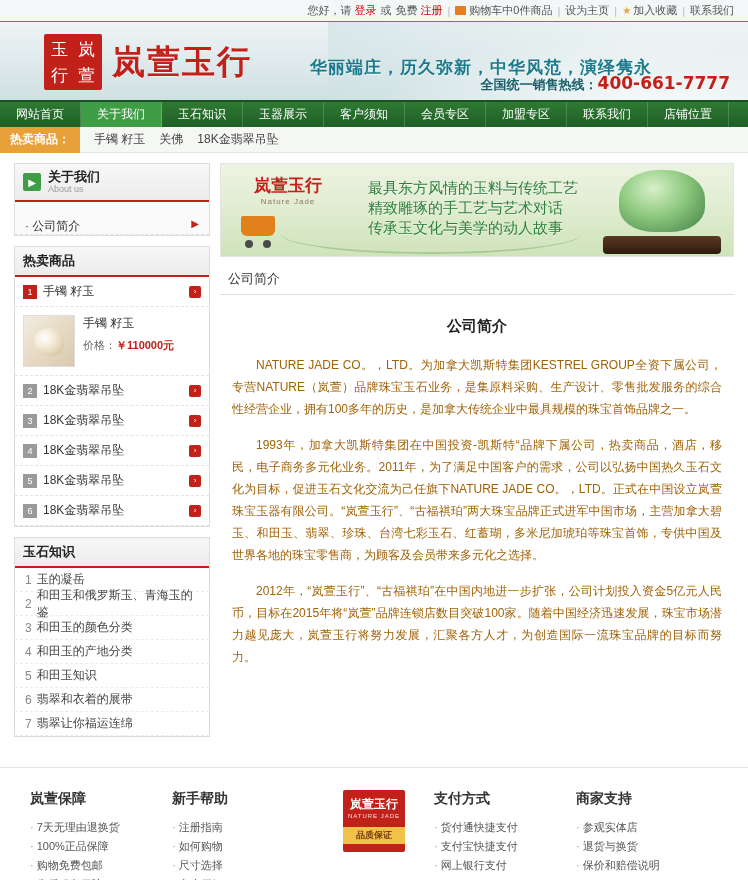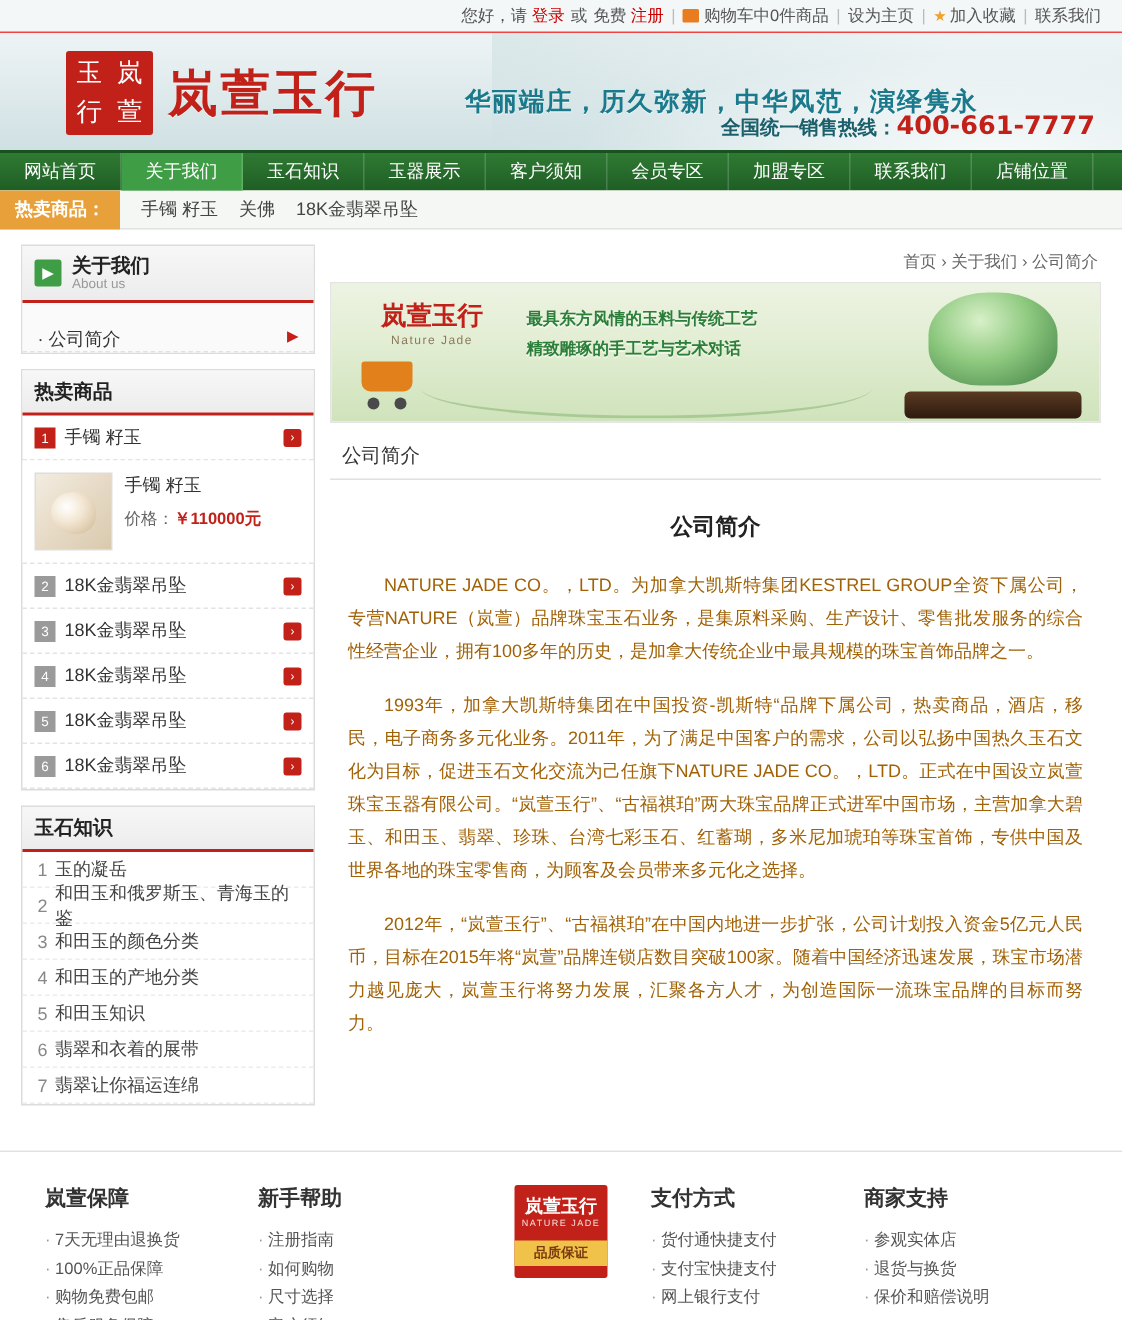--- a/index.html
+++ b/index.html
@@ -192,23 +192,23 @@
     background: linear-gradient(180deg, #edf3e3 0%, #e3eed4 40%, #cfe3bb 100%);
   }
   .banner .bl {
     position: absolute; left: 12px; top: 10px; width: 110px; text-align: center;
   }
   .banner .bl .cl {
     font-family: "DejaVu Serif", serif; color: #c22119; font-size: 17px; font-weight: bold;
   }
   .banner .bl .cs { font-size: 8px; color: #8a7a5a; letter-spacing: 1px; }
   .banner .btxt {
-    position: absolute; left: 130px; top: 14px;
-    font-family: "DejaVu Serif", serif; color: #2c7f3a; font-size: 11px; line-height: 20px;
-    font-weight: bold; text-shadow: 0 1px 0 rgba(255,255,255,.5);
+    position: absolute; left: 147px; top: 14px;
+    font-family: "DejaVu Serif", serif; color: #2c7f3a; font-size: 15px; line-height: 20px;
+    font-weight: normal; text-shadow: 0 1px 0 rgba(255,255,255,.5);
   }
   .banner .cart {
     position: absolute; left: 14px; bottom: 4px; width: 52px; height: 40px;
   }
   .banner .cart .body {
     position:absolute; left: 6px; top: 4px; width: 34px; height: 20px;
     background: #e2801c; border-radius: 2px 2px 6px 6px;
   }
   .banner .cart .w1, .banner .cart .w2 {
     position: absolute; bottom: 4px; width: 8px; height: 8px; border-radius: 50%;
@@ -427,36 +427,30 @@
         </div>
         <div class="know-item">
           <span class="n">7</span>
           <span>翡翠让你福运连绵</span>
         </div>
       </div>
     </div>
 
     <div class="content">
 
-      <div class="crumb">
-        <a href="#">首页</a>
-        <span>›</span>
-        <a href="#">关于我们</a>
-        <span>›</span>
-        <span>公司简介</span>
-      </div>
 
       <div class="banner">
         <div class="bl">
           <div class="cl">岚萱玉行</div>
           <div class="cs">Nature Jade</div>
         </div>
         <div class="btxt">
           <div>最具东方风情的玉料与传统工艺</div>
           <div>精致雕琢的手工艺与艺术对话</div>
+          <div>传承玉文化与美学的动人故事</div>
         </div>
         <div class="cart">
           <div class="body"></div>
             <div class="w1"></div>
             <div class="w2"></div>
         </div>
         <div class="swirl"></div>
         <div class="buddha">
           <div class="fig"></div>
             <div class="base"></div>

